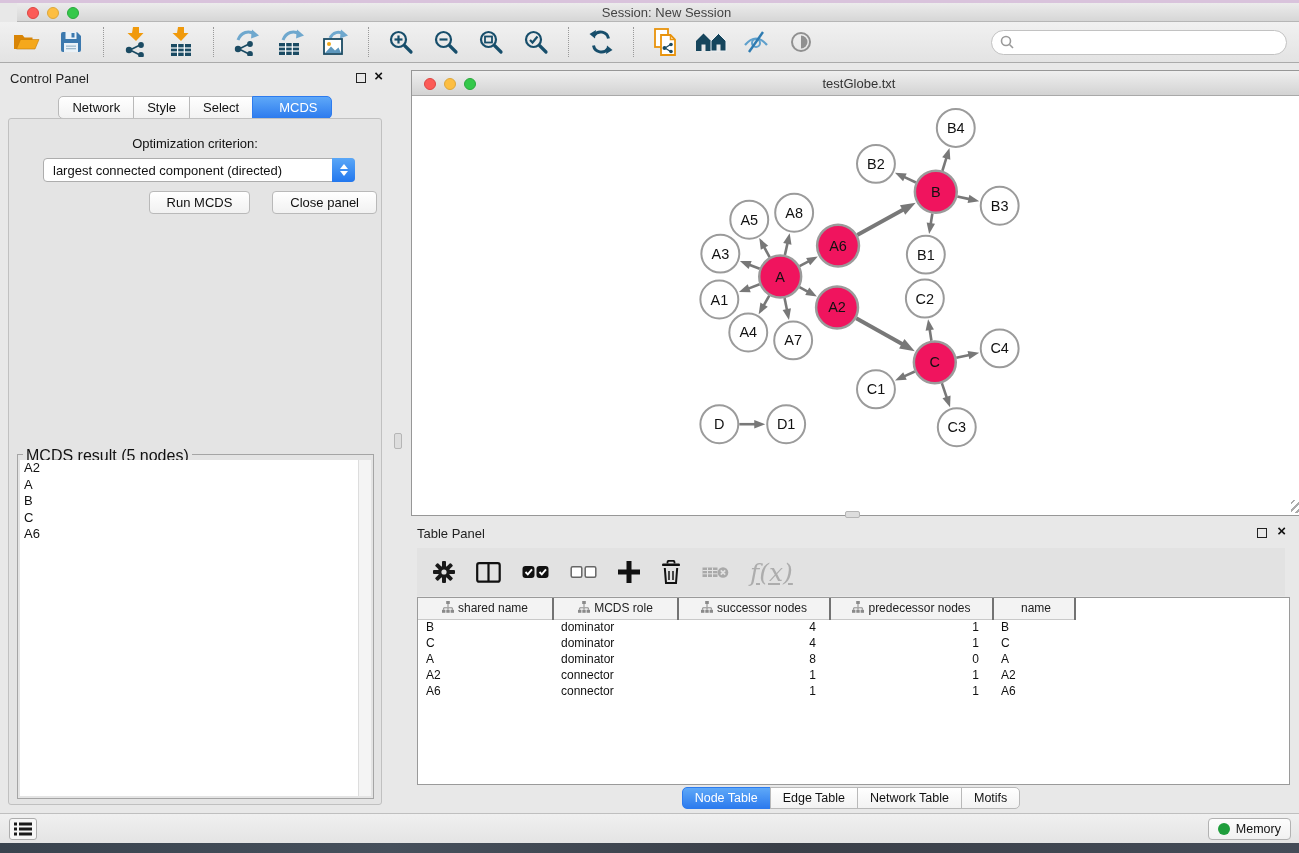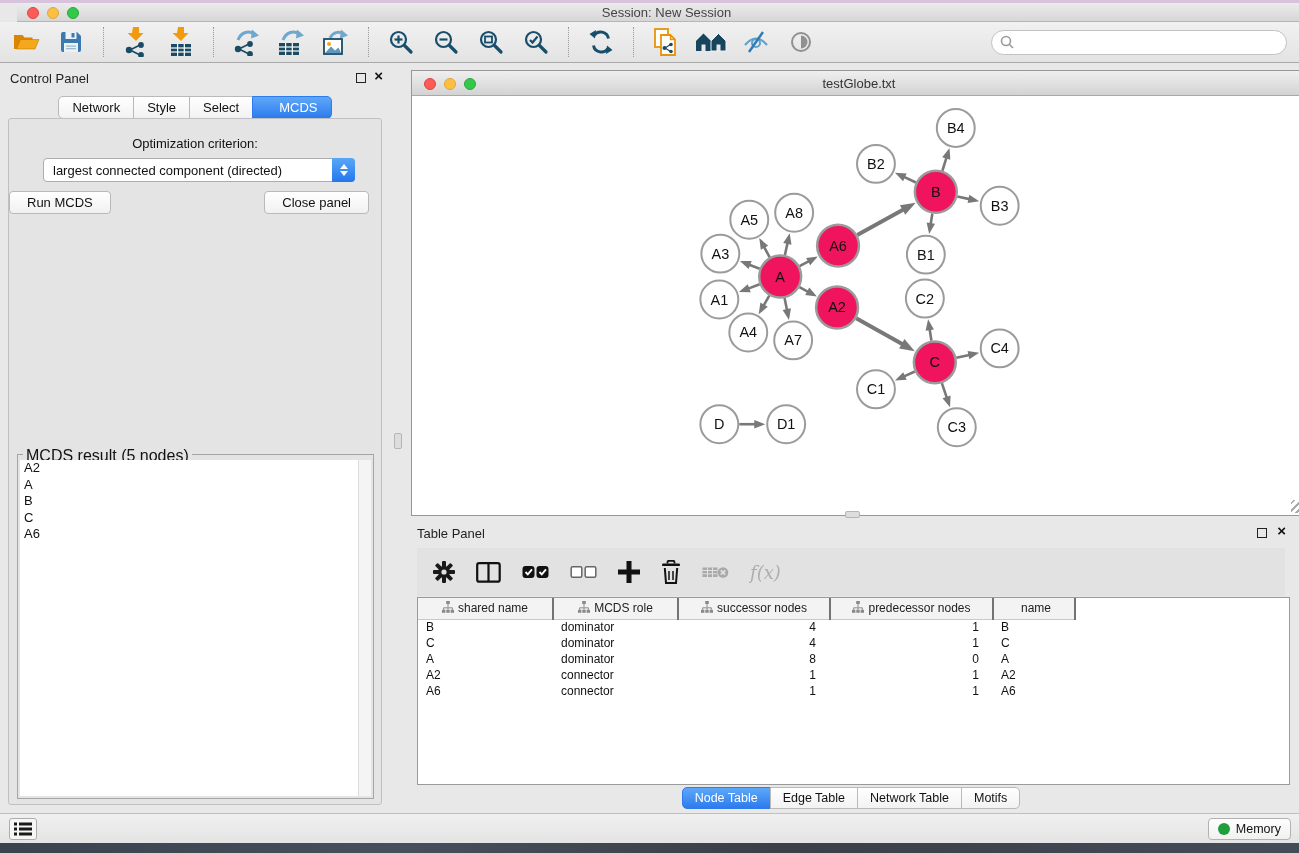--- a/index.html
+++ b/index.html
@@ -47,21 +47,21 @@
     background:#e4e4e4; border:1px solid #c0c0c0; border-radius:3px; }
   .opt-label { position:absolute; top:17px; left:0; right:0; text-align:center; font-size:13px; color:#111; }
   .dropdown { position:absolute; left:34px; top:39px; width:312px; height:24px; background:#fff;
     border:1px solid #adadad; border-radius:4px; font-size:13px; color:#111;
     display:flex; align-items:center; padding-left:9px; }
   .dropdown .stepper { position:absolute; right:-1px; top:-1px; width:23px; height:24px;
     background:linear-gradient(#5aa7f7,#2277ee); border-radius:0 4px 4px 0;
     display:flex; flex-direction:column; align-items:center; justify-content:center; gap:2px; }
   .chev-up { width:0; height:0; border-left:4px solid transparent; border-right:4px solid transparent; border-bottom:5px solid #fff; }
   .chev-dn { width:0; height:0; border-left:4px solid transparent; border-right:4px solid transparent; border-top:5px solid #fff; }
-  .cp-buttons { position:absolute; top:72px; left:0; right:12px; display:flex; justify-content:space-between; gap:31px; }
+  .cp-buttons { position:absolute; top:72px; left:0; right:4px; display:flex; justify-content:flex-end; gap:22px; }
   .btn { font-size:13px; color:#111; background:linear-gradient(#ffffff,#f1f1f1);
     border:1px solid #b9b9b9; border-radius:4px; padding:3px 17px; }
 
   .result-group { position:absolute; left:8px; top:335px; width:357px; height:345px; border:1px solid #a5a5a5; }
   .result-legend { position:absolute; top:-8px; left:5px; background:#e4e4e4; padding:0 3px; font-size:16px; color:#111; }
   .result-list { position:absolute; left:2px; top:5px; right:2px; bottom:2px; background:#fff; overflow:hidden; }
   .scroll-track { position:absolute; right:0; top:0; bottom:0; width:13px; background:#f4f4f4; border-left:1px solid #ddd; }
   .result-item { font-size:13px; color:#111; line-height:16.5px; padding-left:4px; }
   .result-item:first-child { padding-top:2px; }
 
@@ -81,21 +81,21 @@
   .resize-grip { position:absolute; right:2px; bottom:2px; width:13px; height:13px;
     background:repeating-linear-gradient(135deg, transparent 0 2px, #aaa 2px 3.5px, transparent 3.5px 5px); }
 
   
   .table-panel { position:absolute; left:403px; top:520px; width:896px; height:293px; background:#e8e8e8; }
   .tp-title { position:absolute; left:14px; top:6px; font-size:13px; color:#222; }
   .tp-float { right:32px; top:8px; } .tp-close { right:13px; top:2px; }
   .tp-toolbar { position:absolute; left:14px; top:28px; width:868px; height:48px; background:#e2e2e2;
     display:flex; align-items:center; padding-left:16px; gap:21px; }
   .tp-ico { display:flex; align-items:center; justify-content:center; }
-  .fx-label { font-family:"DejaVu Serif", serif; font-style:italic; font-size:18px; color:#adadad; }
+  .fx-label { font-family:"DejaVu Serif", serif; font-style:italic; font-size:25px; color:#adadad;text-decoration:underline; }
 
   .table-wrap { position:absolute; left:14px; top:77px; width:873px; height:188px; background:#fff;
     border:1px solid #9a9a9a; overflow:hidden; }
   table.datatable { border-collapse:collapse; table-layout:fixed; width:100%; }
   table.datatable th { height:21px; background:#f3f3f3; font-size:12px; font-weight:normal; color:#222;
     border-right:2px solid #737373; border-bottom:1px solid #c9c9c9; text-align:center; vertical-align:middle; white-space:nowrap; }
   table.datatable th .hlbl { margin-left:4px; }
   table.datatable th.filler { border-right:none; background:#fff; border-bottom:none; }
   table.datatable td { height:16px; font-size:12px; color:#111; vertical-align:middle; white-space:nowrap; }
   td.txt { padding-left:8px; text-align:left; }

